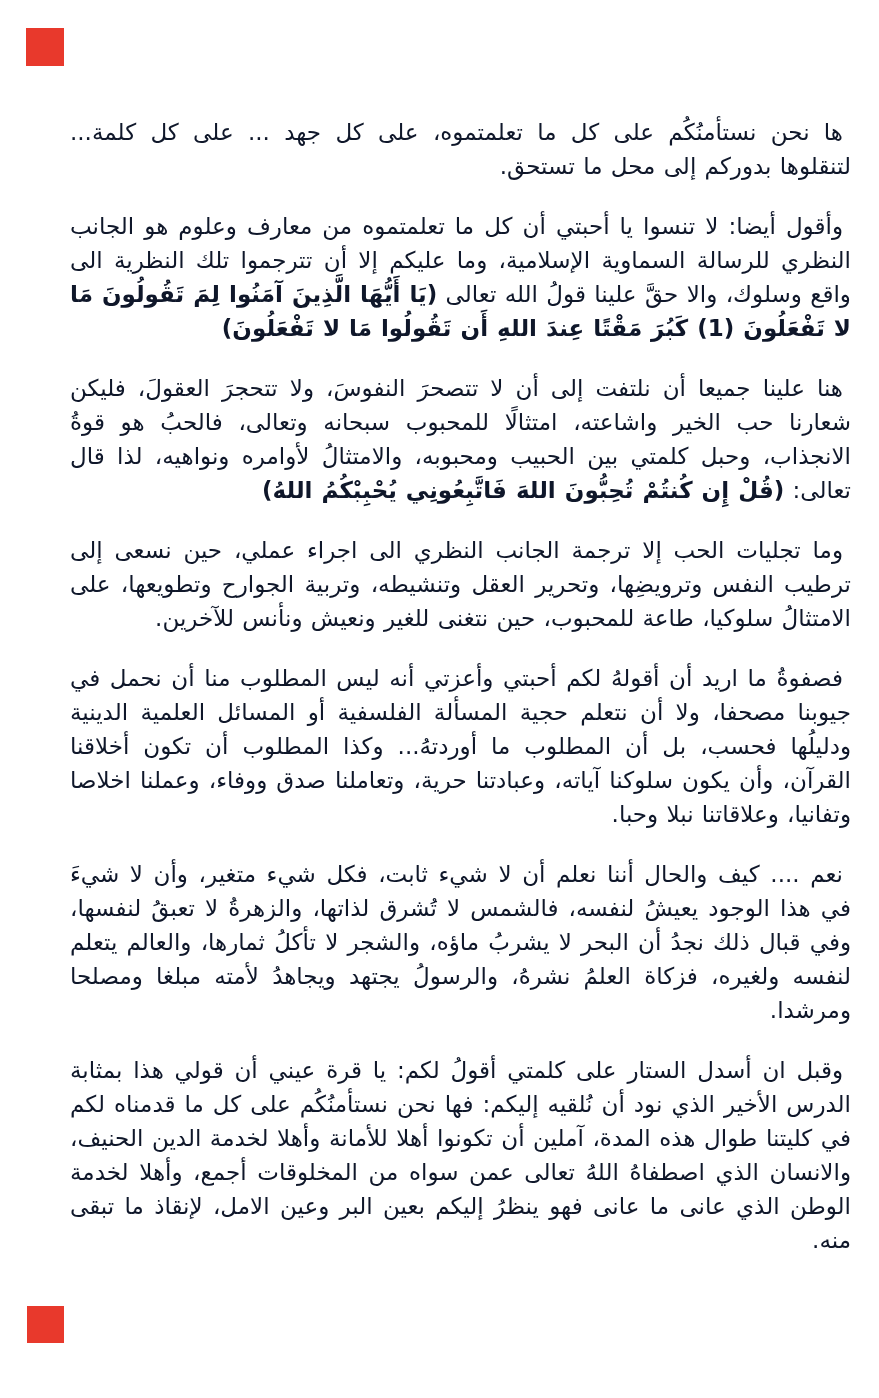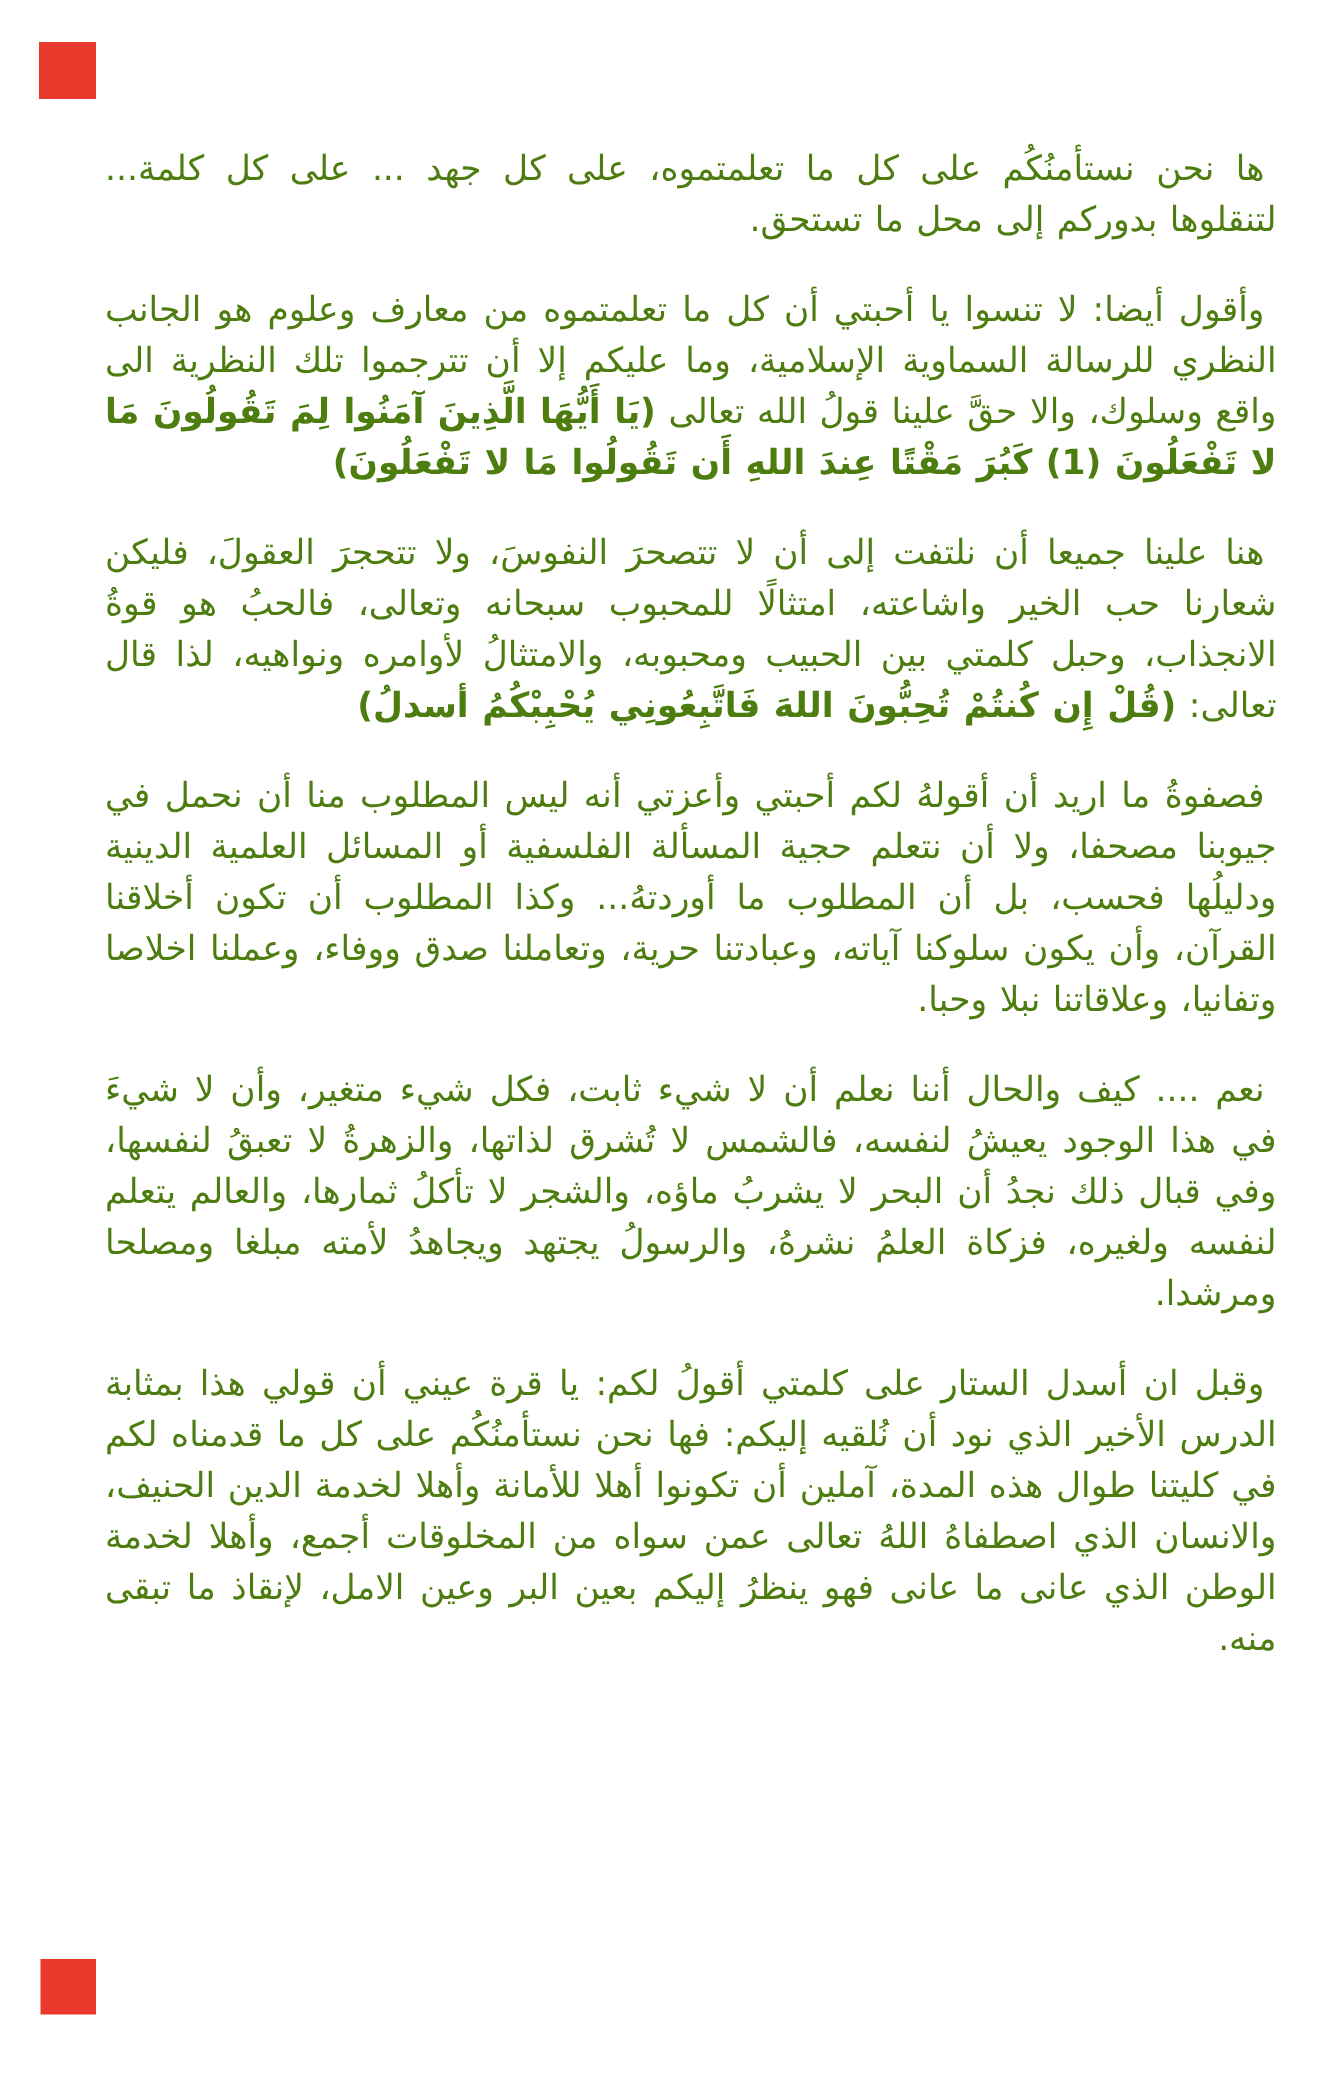--- a/index.html
+++ b/index.html
@@ -30,25 +30,25 @@
     top: 28px;
   }
   .corner-marker.bottom {
     left: 27px;
     top: 1306px;
     width: 37px;
     height: 37px;
   }
   .content {
     position: absolute;
-    top: 96px;
+    top: 115px;
     right: 28px;
     left: 70px;
     direction: rtl;
-    color: #4d7c0f;
+    color: #0f172a;
   }
   p.para {
     margin: 0 0 26px 0;
     font-size: 23px;
     line-height: 34px;
     text-align: justify;
     text-indent: 8px;
     word-spacing: 1px;
   }
   p.para:last-child {
@@ -64,22 +64,23 @@
 <div class="page">
 
   <div class="corner-marker top" style="background-color: rgb(232, 57, 44);"></div>
 
   <div class="content">
 
     <p class="para"><span>ها نحن نستأمنُكُم على كل ما تعلمتموه، على كل جهد ... على كل كلمة... لتنقلوها بدوركم إلى محل ما تستحق.</span></p>
 
     <p class="para"><span>وأقول أيضا: لا تنسوا يا أحبتي أن كل ما تعلمتموه من معارف وعلوم هو الجانب النظري للرسالة السماوية الإسلامية، وما عليكم إلا أن تترجموا تلك النظرية الى واقع وسلوك، والا حقَّ علينا قولُ الله تعالى </span><span class="quran">(يَا أَيُّهَا الَّذِينَ آمَنُوا لِمَ تَقُولُونَ مَا لا تَفْعَلُونَ (1) كَبُرَ مَقْتًا عِندَ اللهِ أَن تَقُولُوا مَا لا تَفْعَلُونَ)</span></p>
 
-    <p class="para"><span>هنا علينا جميعا أن نلتفت إلى أن لا تتصحرَ النفوسَ، ولا تتحجرَ العقولَ، فليكن شعارنا حب الخير واشاعته، امتثالًا للمحبوب سبحانه وتعالى، فالحبُ هو قوةُ الانجذاب، وحبل كلمتي بين الحبيب ومحبوبه، والامتثالُ لأوامره ونواهيه، لذا قال تعالى:  </span><span class="quran">(قُلْ إِن كُنتُمْ تُحِبُّونَ اللهَ فَاتَّبِعُونِي يُحْبِبْكُمُ أسدلُ)</span></p>
+    <p class="para"><span>هنا علينا جميعا أن نلتفت إلى أن لا تتصحرَ النفوسَ، ولا تتحجرَ العقولَ، فليكن شعارنا حب الخير واشاعته، امتثالًا للمحبوب سبحانه وتعالى، فالحبُ هو قوةُ الانجذاب، وحبل كلمتي بين الحبيب ومحبوبه، والامتثالُ لأوامره ونواهيه، لذا قال تعالى:  </span><span class="quran">(قُلْ إِن كُنتُمْ تُحِبُّونَ اللهَ فَاتَّبِعُونِي يُحْبِبْكُمُ اللهُ)</span></p>
 
+    <p class="para"><span>وما تجليات الحب إلا ترجمة الجانب النظري الى اجراء عملي، حين نسعى إلى ترطيب النفس وترويضِها، وتحرير العقل وتنشيطه، وتربية الجوارح وتطويعها، على الامتثالُ سلوكيا، طاعة للمحبوب، حين نتغنى للغير ونعيش ونأنس للآخرين.</span></p>
 
     <p class="para"><span>فصفوةُ ما اريد أن أقولهُ لكم أحبتي وأعزتي أنه ليس المطلوب منا أن نحمل في جيوبنا مصحفا، ولا أن نتعلم حجية المسألة الفلسفية أو المسائل العلمية الدينية ودليلُها فحسب، بل أن المطلوب ما أوردتهُ... وكذا المطلوب أن تكون أخلاقنا القرآن، وأن يكون سلوكنا آياته، وعبادتنا حرية، وتعاملنا صدق ووفاء، وعملنا اخلاصا وتفانيا، وعلاقاتنا نبلا وحبا.</span></p>
 
     <p class="para"><span>نعم .... كيف والحال أننا نعلم أن لا شيء ثابت، فكل شيء متغير، وأن لا شيءَ في هذا الوجود يعيشُ لنفسه، فالشمس لا تُشرق لذاتها، والزهرةُ لا تعبقُ لنفسها، وفي قبال ذلك نجدُ أن البحر لا يشربُ ماؤه، والشجر لا تأكلُ ثمارها، والعالم يتعلم لنفسه ولغيره، فزكاة العلمُ نشرهُ، والرسولُ يجتهد ويجاهدُ لأمته مبلغا ومصلحا ومرشدا.</span></p>
 
     <p class="para"><span>وقبل ان أسدل الستار على كلمتي أقولُ لكم: يا قرة عيني أن قولي هذا بمثابة الدرس الأخير الذي نود أن نُلقيه إليكم: فها نحن نستأمنُكُم على كل ما قدمناه لكم في كليتنا طوال هذه المدة، آملين أن تكونوا أهلا للأمانة وأهلا لخدمة الدين الحنيف، والانسان الذي اصطفاهُ اللهُ تعالى عمن سواه من المخلوقات أجمع، وأهلا لخدمة الوطن الذي عانى ما عانى فهو ينظرُ إليكم بعين البر وعين الامل، لإنقاذ ما تبقى منه.</span></p>
 
 
   </div>
 

